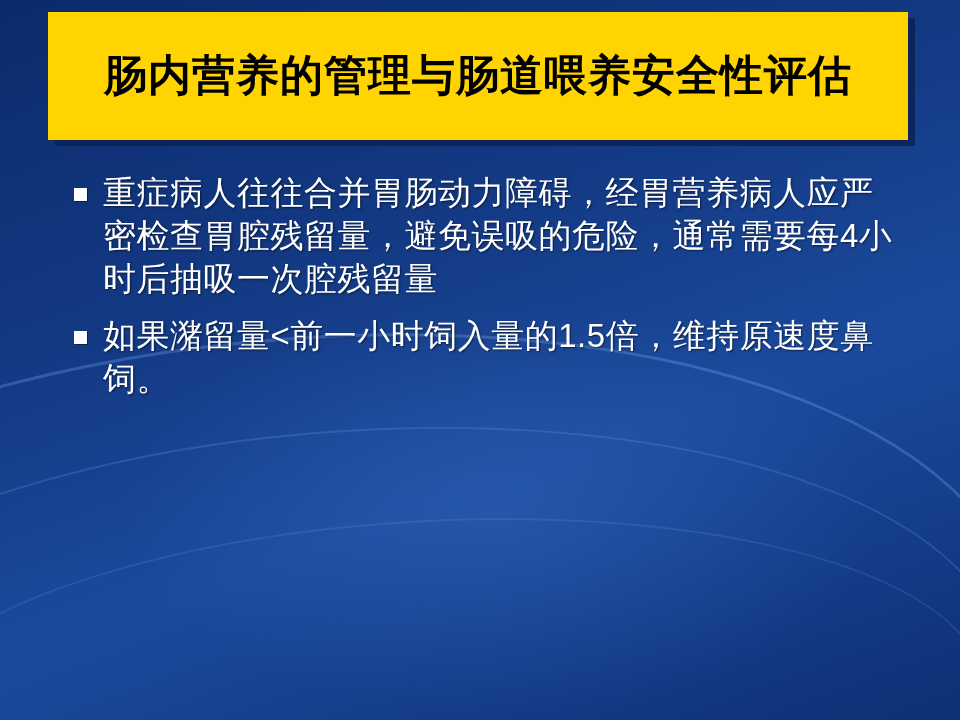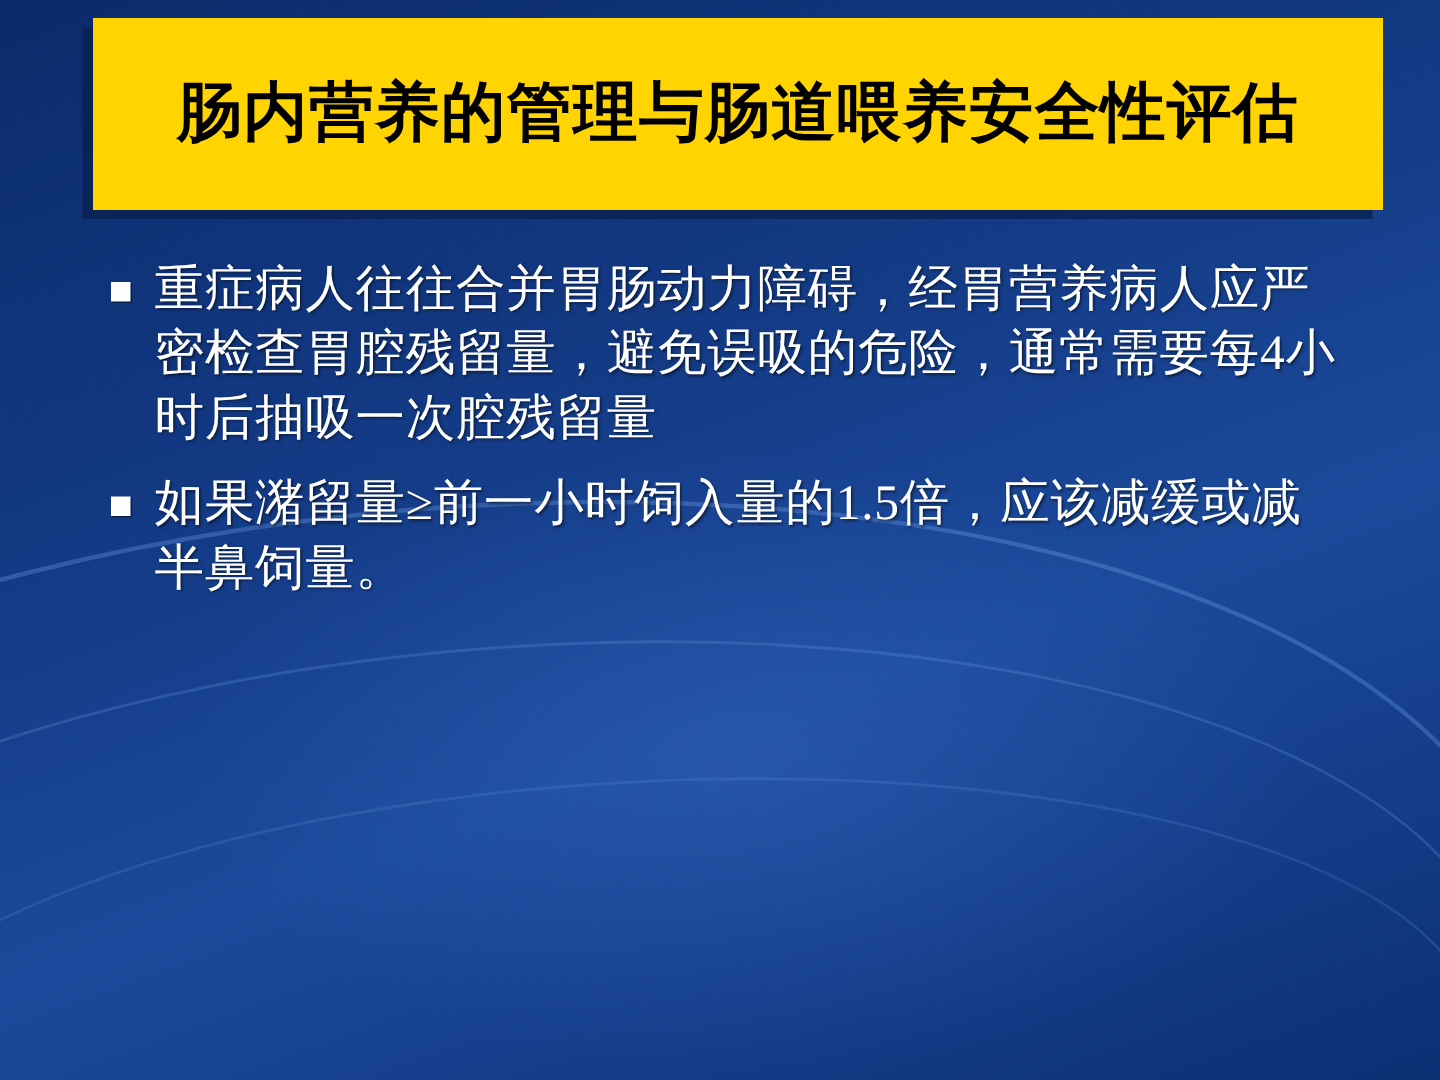--- a/index.html
+++ b/index.html
@@ -58,21 +58,21 @@
     position: absolute;
     left: 55px;
     top: 18px;
     width: 860px;
     height: 128px;
     background: #0a1f4f;
     opacity: 0.75;
   }
   .title-box {
     position: absolute;
-    left: 62px;
+    left: 48px;
     top: 12px;
     width: 860px;
     height: 128px;
     background: #ffd400;
     display: flex;
     align-items: center;
     justify-content: center;
     box-sizing: border-box;
     padding: 0 18px;
   }
@@ -103,21 +103,21 @@
     width: 13px;
     height: 13px;
     background: #ffffff;
     margin-top: 16px;
     margin-right: 16px;
     box-shadow: 1px 1px 0 rgba(0,0,0,0.45);
   }
   .bullet-text {
     flex: 1 1 auto;
     color: #ffffff;
-    font-family: Liberation Serif, serif;
+    font-family: Liberation Sans, sans-serif;
     font-size: 33px;
     line-height: 1.30;
     text-shadow: 1px 1px 2px rgba(0,0,0,0.55);
     letter-spacing: 0.5px;
   }
   .bullet-text.b1 { font-size: 33px; }
   .bullet-text.b4 { line-height: 1.42; }
 </style>
 </head>
 <body>
@@ -134,21 +134,21 @@
     <div class="title-text">肠内营养的管理与肠道喂养安全性评估</div>
   </div>
 
   <div class="body">
 
     <div class="bullet-row">
       <span class="bullet-marker"></span>
       <span class="bullet-text b1">重症病人往往合并胃肠动力障碍，经胃营养病人应严密检查胃腔残留量，避免误吸的危险，通常需要每4小时后抽吸一次腔残留量</span>
     </div>
 
-
     <div class="bullet-row">
       <span class="bullet-marker"></span>
-      <span class="bullet-text b3">如果潴留量≥前一小时饲入量的1.5倍，应该减缓或减半鼻饲量。</span>
+      <span class="bullet-text b2">如果潴留量&lt;前一小时饲入量的1.5倍，维持原速度鼻饲。</span>
     </div>
+
 
 
   </div>
 </div>
 
 </body></html>

